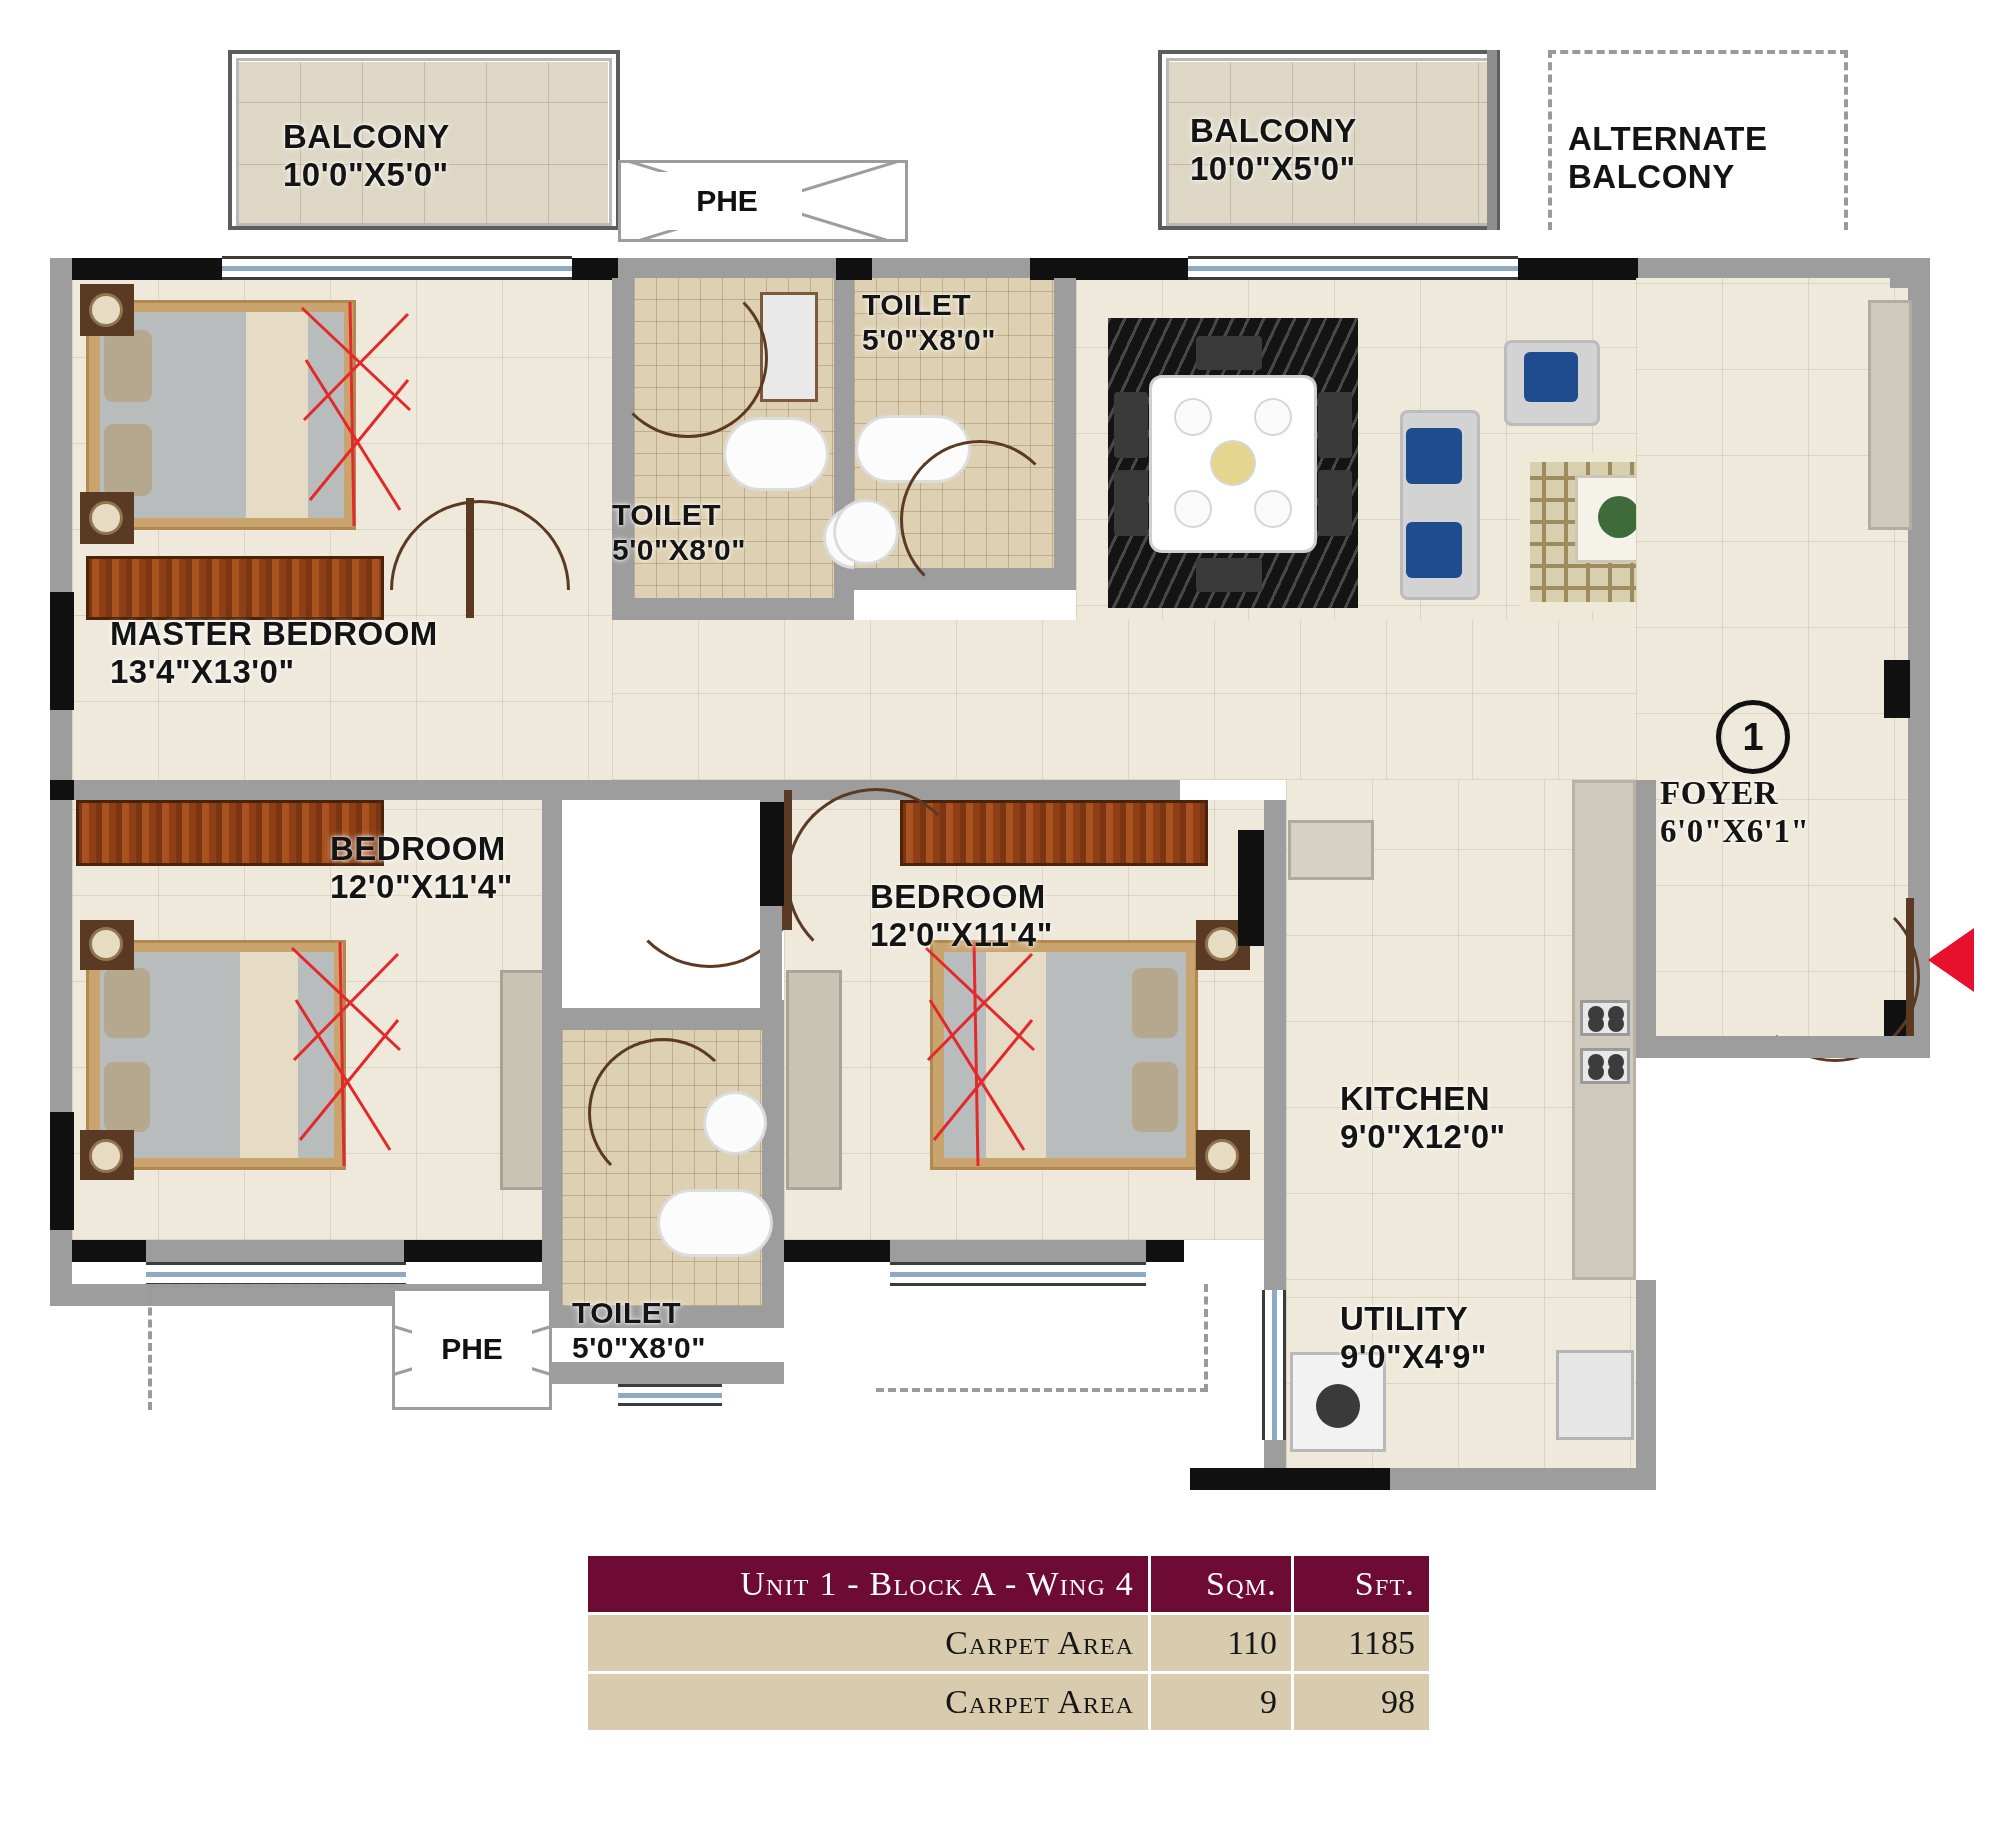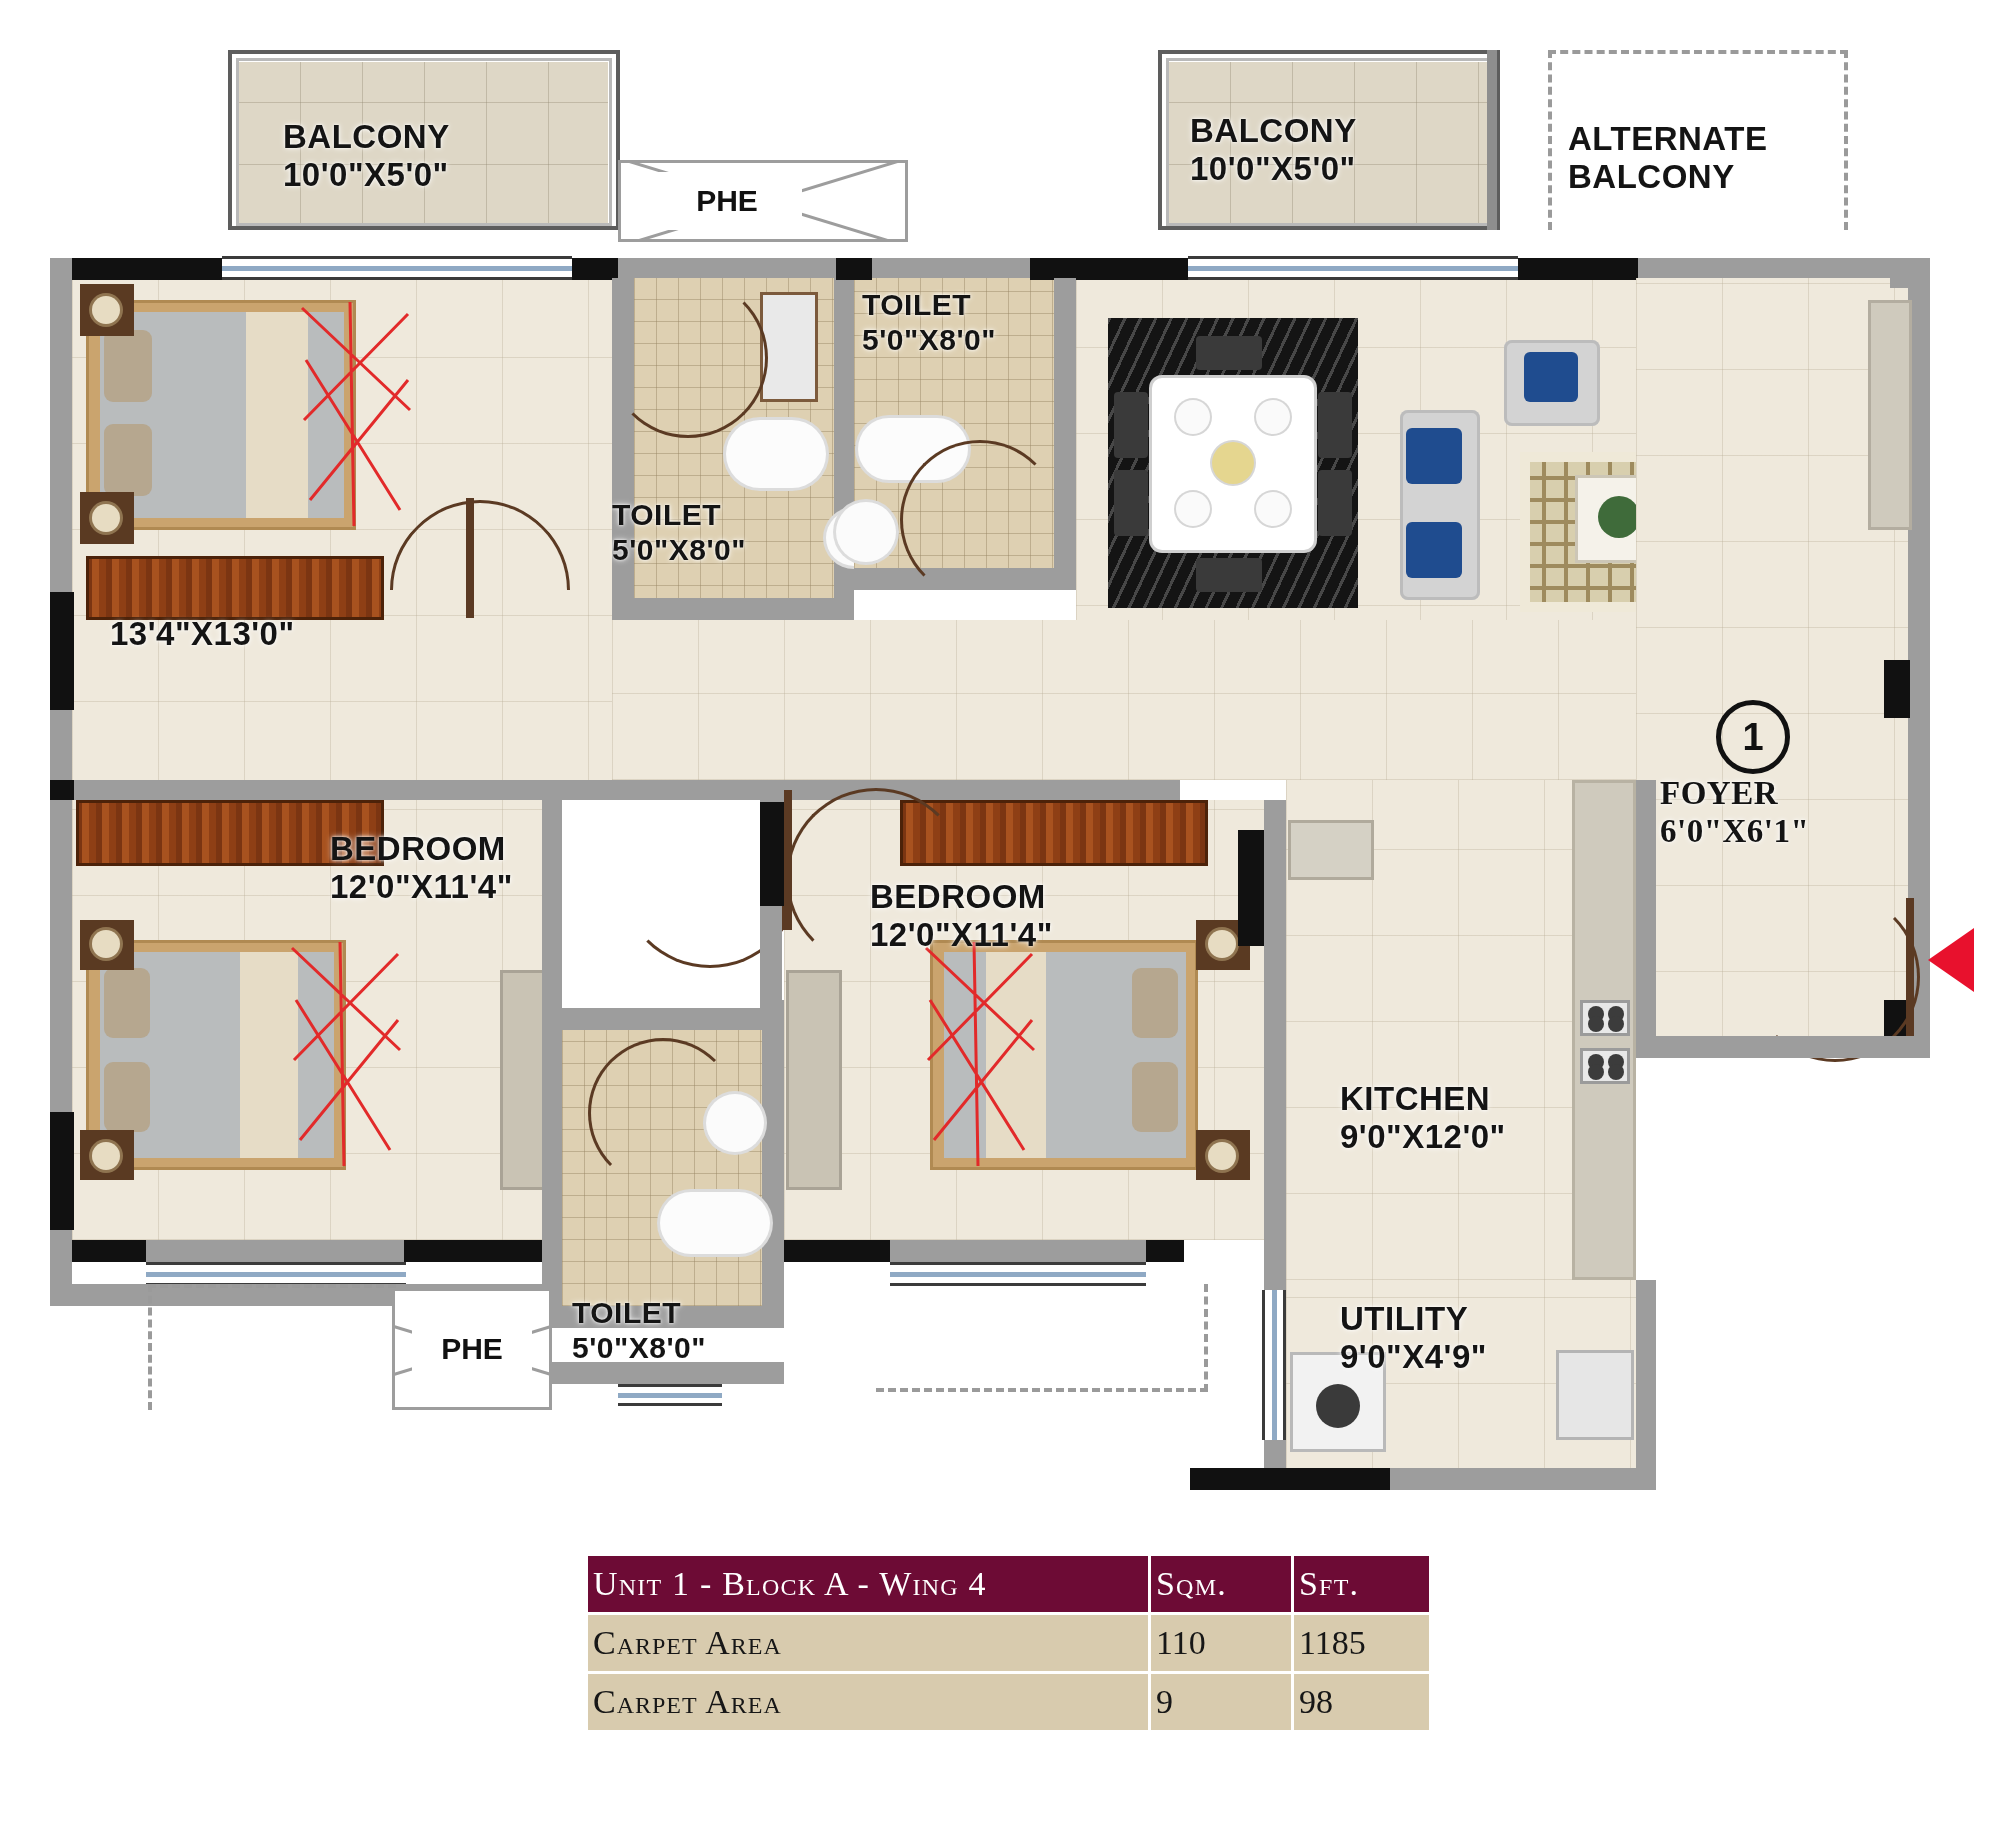--- a/index.html
+++ b/index.html
@@ -181,22 +181,22 @@
   #area-table {
     position: absolute;
     left: 585px; top: 1553px;
     width: 835px;
     border-collapse: separate;
     border-spacing: 3px;
     font-family: "Liberation Serif", serif;
     table-layout: fixed;
   }
   #area-table th, #area-table td{
-    padding: 9px 5px;
-    text-align: left;
+    padding: 9px 14px;
+    text-align: right;
     font-weight: 400;
     margin-left: 48px;
   }
   #area-table thead th{
     background: #6d0b35;
     color: #ffffff;
     font-size: 34px;
     font-variant: small-caps;
     letter-spacing: 1.2px;
   }
@@ -273,20 +273,21 @@
   <div class="lamp" style="left:92px; top:296px; width:28px; height:28px;"></div>
   <div class="nightstand" style="left:80px; top:492px; width:54px; height:52px;"></div>
   <div class="lamp" style="left:92px; top:504px; width:28px; height:28px;"></div>
   <svg class="redlines" style="left:300px; top:300px; width:120px; height:230px;" viewBox="0 0 120 230">
     <g stroke="#e22a2a" stroke-width="3" fill="none">
       <path d="M2 8 L110 110 M4 120 L108 14 M10 200 L108 80 M6 60 L100 210 M50 2 L54 226"></path>
     </g>
   </svg>
   <div class="wardrobe" style="left:86px; top:556px; width:298px; height:64px;"></div>
   <div class="label" style="left:110px; top:615px; width:410px;">
+    <span class="nm">MASTER BEDROOM</span>
     <span class="dim">13'4"X13'0"</span>
   </div>
 
   <div class="door-arc" style="left:390px; top:500px; width:180px; height:180px; border-color:#5b3a23;
               border-right-color:transparent; border-bottom-color:transparent; transform:rotate(45deg);"></div>
   <div class="door-leaf" style="left:466px; top:498px; width:8px; height:120px;"></div>
 
   <div class="abs wall" style="left:612px; top:278px; width:22px; height:330px;"></div>
   <div class="abs floor-tile-beige" style="left:634px; top:278px; width:200px; height:330px;"></div>
   <div class="abs wall" style="left:834px; top:278px; width:20px; height:330px;"></div>

